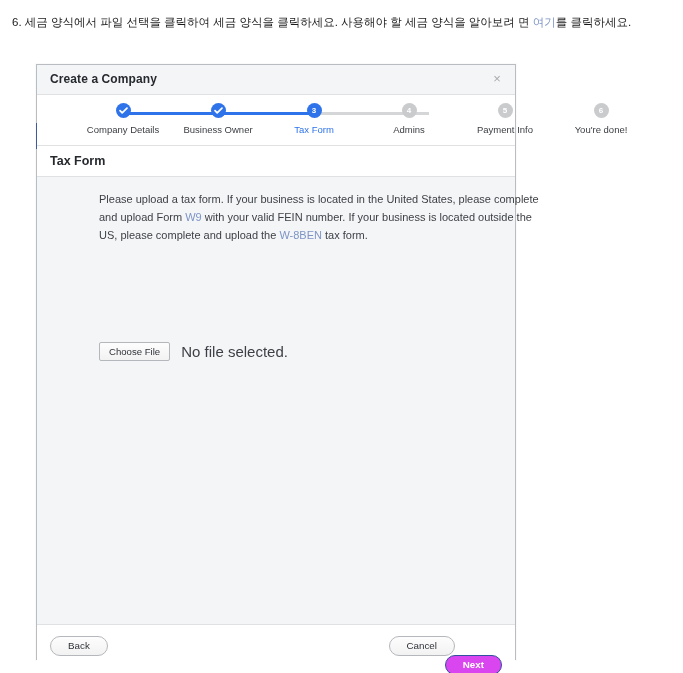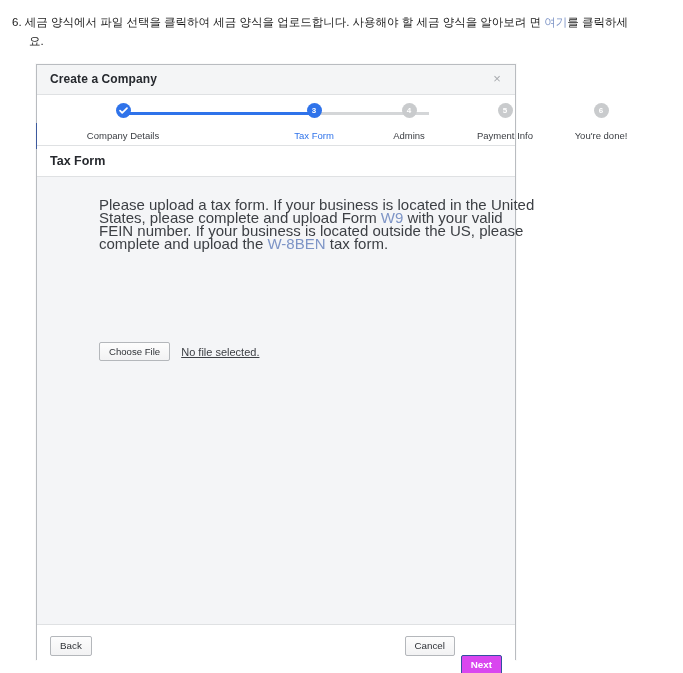--- a/index.html
+++ b/index.html
@@ -108,21 +108,21 @@
   .step.done .circ { background: #2f73ea; }
   .step.active .circ { background: #2f73ea; }
   .step .check { display: none; }
   .step.done .check {
     display: block;
     position: absolute;
     left: 0; top: 0;
     width: 15px; height: 15px;
   }
   .step .cap {
-    margin-top: 12px;
+    margin-top: 6px;
     font-size: 9.5px;
     color: #3a3d42;
     white-space: nowrap;
   }
   .step.active .cap { color: #2f73ea; }
 
   
   #section-bar {
     position: relative;
     height: 31px;
@@ -139,24 +139,24 @@
 
   
   #dlg-body {
     position: relative;
     height: 448px;
     background: #f4f5f7;
     border-bottom: 1px solid #dfe1e3;
   }
   #body-text {
     position: absolute;
-    left: 62px; top: 21px;
+    left: 62px; top: 13px;
     width: 440px;
-    font-size: 15px;
-    line-height: 13px;
+    font-size: 11px;
+    line-height: 18px;
     color: #3c3f44;
   }
   .link { color: #7d94c6; text-decoration: none; cursor: pointer; }
 
   #file-row {
     position: absolute;
     left: 62px; top: 165px;
     display: flex;
     align-items: center;
   }
@@ -166,39 +166,38 @@
     font-size: 9.6px;
     line-height: 17px;
     color: #2f3237;
     background: linear-gradient(#fdfdfd, #f2f2f3);
     border: 1px solid #b4b7bb;
     border-radius: 2px;
     cursor: pointer;
   }
   #file-status {
     margin-left: 11px;
-    font-size: 11px;
+    font-size: 15px;
     color: #3c3f44;
-    text-decoration: underline;
   }
 
   
   #dlg-footer {
     position: relative;
     height: 42px;
     background: #ffffff;
   }
   .btn {
     position: absolute;
     top: 11px;
     height: 20px;
-    padding: 0 9px;
+    padding: 0 17px;
     font-size: 9.8px;
     line-height: 18px;
-    border-radius: 2px;
+    border-radius: 10px;
     cursor: pointer;
     white-space: nowrap;
   }
   .btn-default {
     color: #2f3237;
     background: linear-gradient(#fdfdfd, #f2f2f3);
     border: 1px solid #b4b7bb;
   }
   #btn-back { left: 13px; }
   #btn-cancel { right: 60px; }
@@ -210,21 +209,21 @@
     font-weight: 700;
     margin-top: 19px;
   }
 </style>
 </head>
 <body>
 
 <div id="instruction">
   <span class="ind">
     <span class="num">6.</span>
-    <span class="bold">세금 양식</span><span>에서 </span><span class="bold">파일 선택</span><span>을 클릭하여 세금 양식을 업로드합니다. 사용해야 할 세금 양식을 알아보려</span>
+    <span class="bold">세금 양식</span><span>에서 </span><span class="bold">파일 선택</span><span>을 클릭하여 세금 양식을 클릭하세요. 사용해야 할 세금 양식을 알아보려</span>
     <span>면 </span><span class="link">여기</span><span>를 클릭하세요.</span>
   </span>
 </div>
 
 <div id="dialog">
 
   <div id="left-accent"></div>
 
   <div id="dlg-header">
     <div id="dlg-title">Create a Company</div>
@@ -236,20 +235,29 @@
     <div id="step-track-done"></div>
     <div class="step done" style="left:86px">
       <div class="circ">
 
         <svg class="check" viewBox="0 0 15 15">
             <path d="M4 7.6l2.2 2.3L11 5.2" fill="none" stroke="#fff" stroke-width="1.7" stroke-linecap="round" stroke-linejoin="round"></path>
           </svg>
       </div>
       <div class="cap">Company Details</div>
     </div>
+    <div class="step done" style="left:181px">
+      <div class="circ">
+
+        <svg class="check" viewBox="0 0 15 15">
+            <path d="M4 7.6l2.2 2.3L11 5.2" fill="none" stroke="#fff" stroke-width="1.7" stroke-linecap="round" stroke-linejoin="round"></path>
+          </svg>
+      </div>
+      <div class="cap">Business Owner</div>
+    </div>
     <div class="step active" style="left:277px">
       <div class="circ"><span class="lbl">3</span></div>
       <div class="cap">Tax Form</div>
     </div>
     <div class="step upcoming" style="left:372px">
       <div class="circ"><span class="lbl">4</span></div>
       <div class="cap">Admins</div>
     </div>
     <div class="step upcoming" style="left:468px">
       <div class="circ"><span class="lbl">5</span></div>

